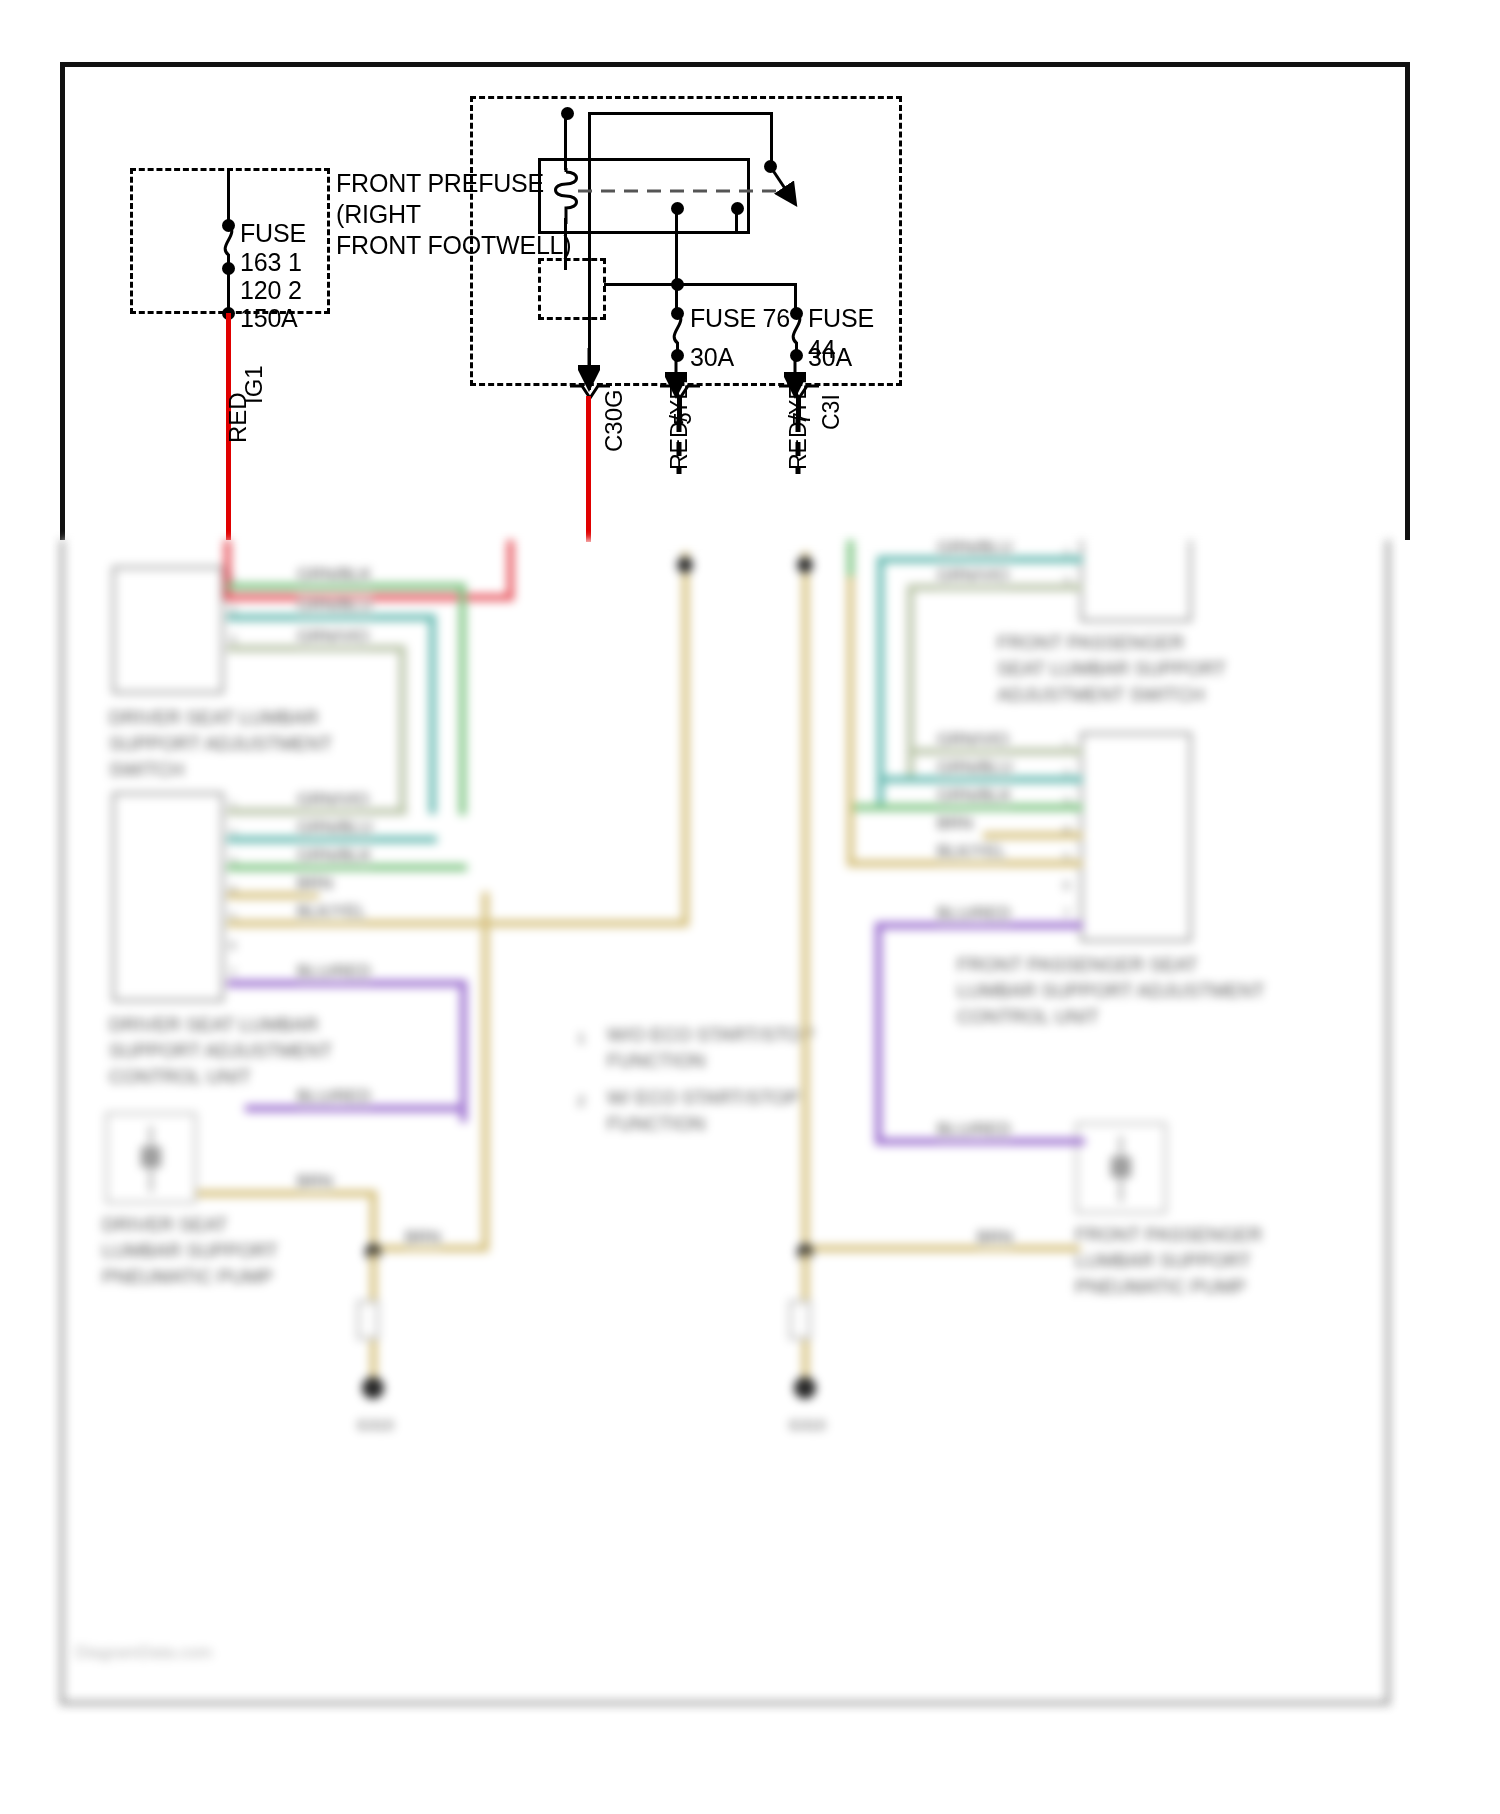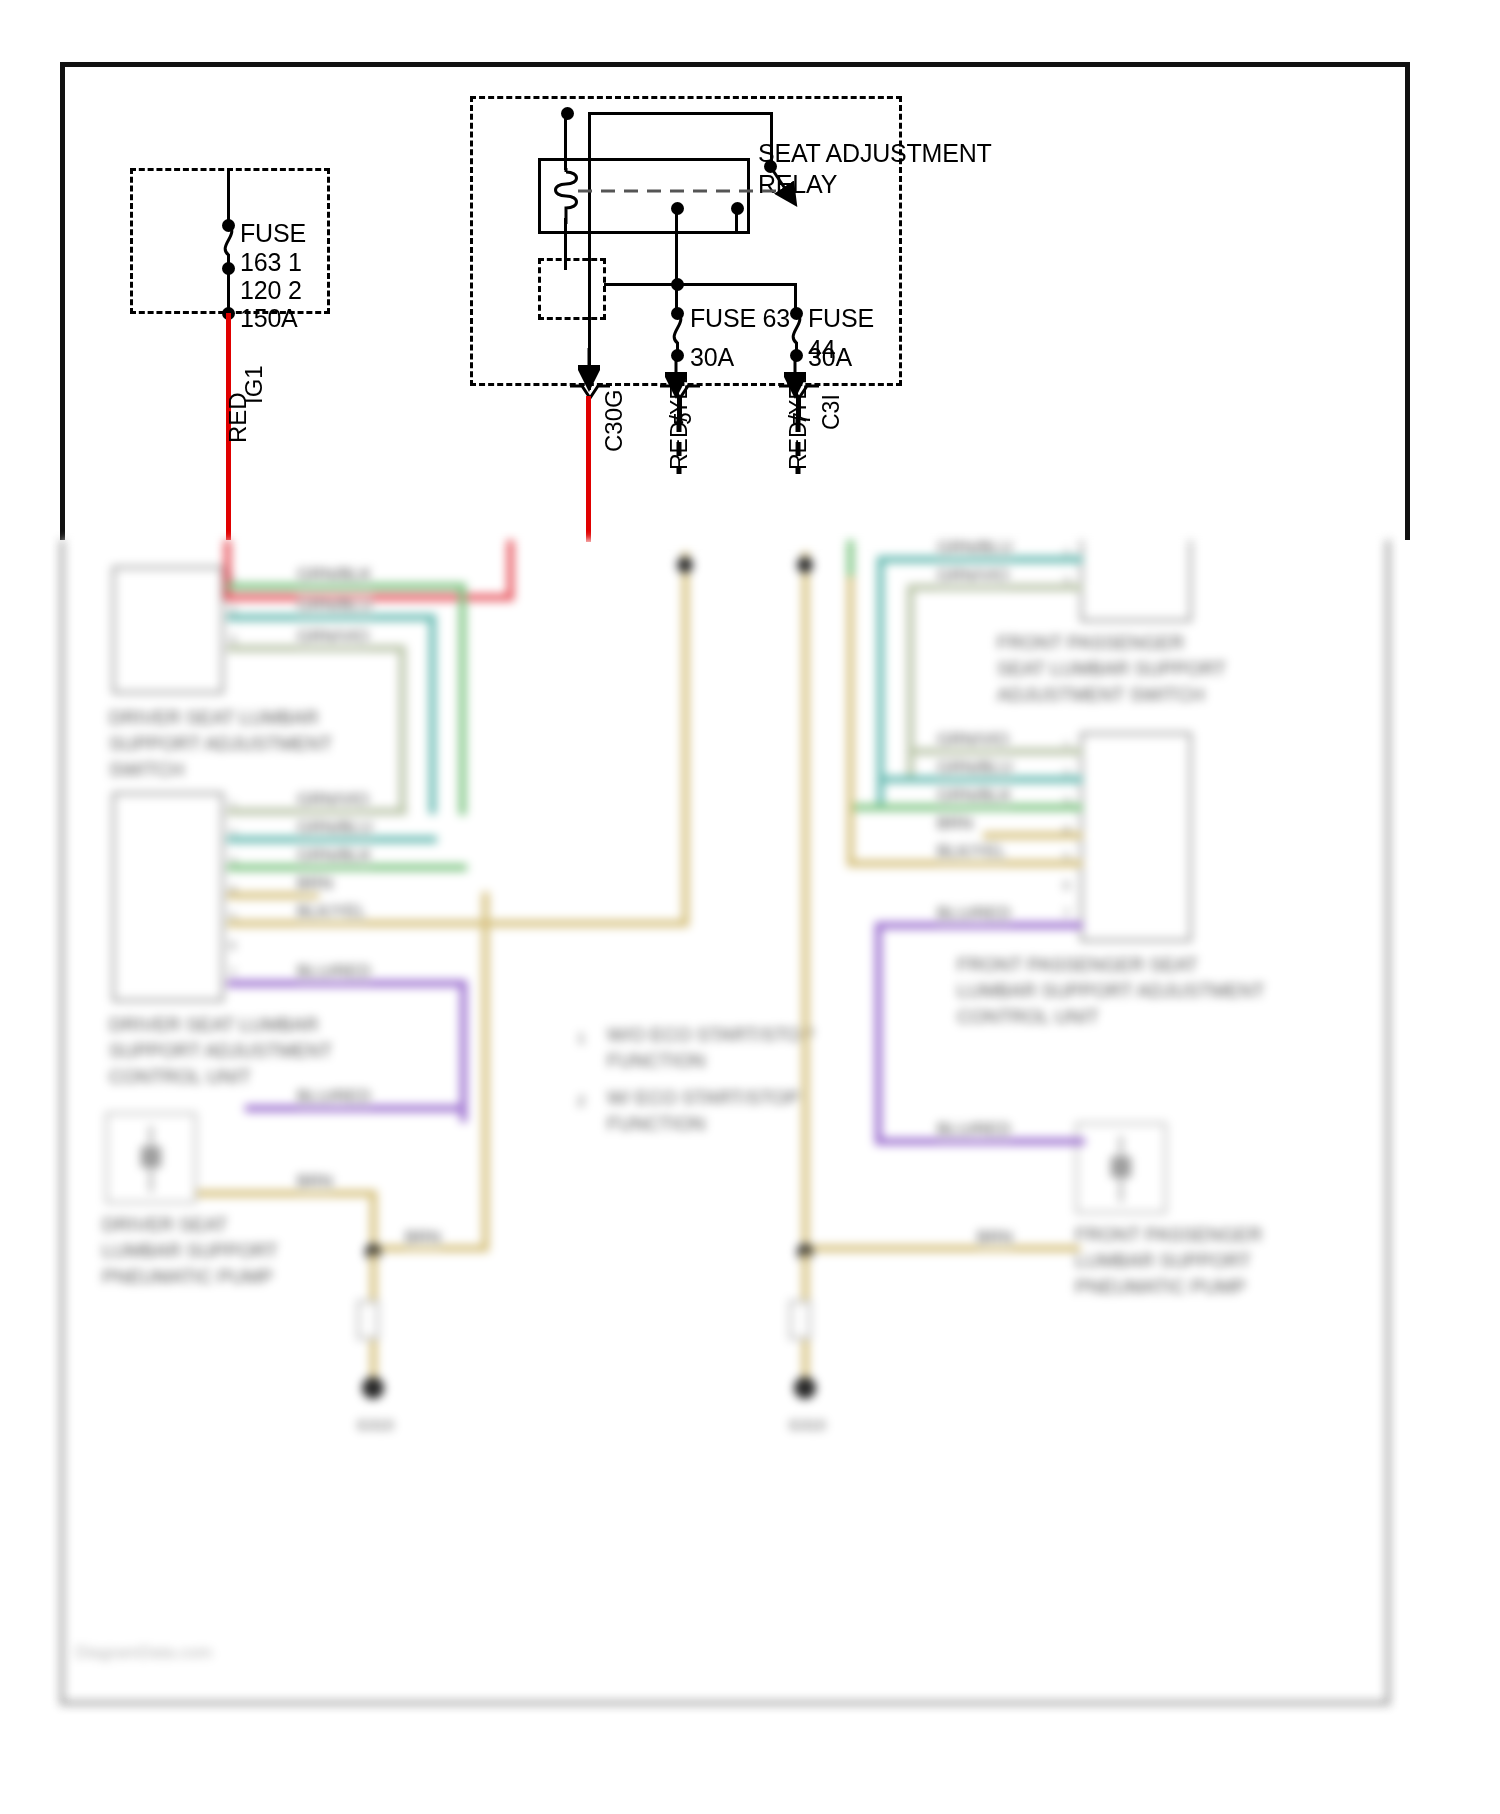--- a/index.html
+++ b/index.html
@@ -50,20 +50,23 @@
 </style>
 </head>
 <body>
 
 <div id="page">
 
   <div id="sheet-frame"></div>
 
 
   <div class="dashbox" style="left:130px;top:168px;width:200px;height:146px;"></div>
+  <div class="txt" style="left:336px;top:168px;">FRONT PREFUSE
+(RIGHT
+FRONT FOOTWELL)</div>
 
   <div class="wire v" style="left:227px;top:168px;height:56px;"></div>
   <div class="dot" style="left:228.5px;top:225px;"></div>
 
   <svg class="abs" style="left:214px;top:224px;width:30px;height:46px;" viewBox="0 0 30 46">
     <path d="M14.5 1 C 26 10, 3 22, 14.5 31 L14.5 45" fill="none" stroke="#000" stroke-width="3"></path>
   </svg>
   <div class="dot" style="left:228.5px;top:268px;"></div>
   <div class="wire v" style="left:227px;top:268px;height:46px;"></div>
   <div class="dot" style="left:228.5px;top:313px;"></div>
@@ -76,22 +79,20 @@
   <div class="txt" style="left:240px;top:303px;">150A</div>
 
   <div class="vtxt" style="left:240px;top:404px;">IG1</div>
 
   <div class="wire v" style="left:226px;top:313px;width:5px;height:227px;background:#e00000;"></div>
   <div class="vtxt" style="left:224px;top:443px;">RED</div>
 
   <div class="dashbox" style="left:470px;top:96px;width:432px;height:290px;"></div>
 
   <div class="solidbox" style="left:538px;top:158px;width:212px;height:76px;"></div>
-  <div class="txt" style="left:758px;top:138px;">SEAT ADJUSTMENT
-RELAY</div>
 
   <div class="wire h" style="left:588px;top:112px;width:184px;"></div>
   <div class="wire v" style="left:588px;top:112px;height:278px;"></div>
   <div class="dot" style="left:567px;top:113px;"></div>
   <div class="wire v" style="left:564px;top:112px;height:58px;"></div>
   <div class="wire v" style="left:770px;top:112px;height:52px;"></div>
 
   <svg class="abs" style="left:552px;top:168px;width:30px;height:56px;" viewBox="0 0 30 56">
     <path d="M14 0 v4 M14 4 c14 0,14 12,0 12 c-14 0,-14 12,0 12 c14 0,14 12,0 12 v16" fill="none" stroke="#000" stroke-width="3"></path>
   </svg>
@@ -119,21 +120,21 @@
   <div class="wire h" style="left:604px;top:283px;width:76px;"></div>
   <div class="dot" style="left:677px;top:284px;"></div>
   <div class="wire h" style="left:677px;top:283px;width:120px;"></div>
   <div class="wire v" style="left:794px;top:283px;height:30px;"></div>
 
   <div class="dot" style="left:677px;top:313px;"></div>
   <svg class="abs" style="left:663px;top:312px;width:30px;height:46px;" viewBox="0 0 30 46">
     <path d="M14.5 1 C 26 10, 3 22, 14.5 31 L14.5 45" fill="none" stroke="#000" stroke-width="3"></path>
   </svg>
   <div class="dot" style="left:677px;top:355px;"></div>
-  <div class="txt" style="left:690px;top:303px;">FUSE 63</div>
+  <div class="txt" style="left:690px;top:303px;">FUSE 76</div>
   <div class="txt" style="left:690px;top:342px;">30A</div>
   <svg class="abs" style="left:665px;top:355px;width:22px;height:44px;" viewBox="0 0 22 44">
     <defs>
         <marker id="ar2" markerWidth="9" markerHeight="9" refX="5" refY="4.5" orient="auto">
       <path d="M0,0 L9,4.5 L0,9 z" fill="#000"></path>
         </marker>
       </defs>
     <line x1="11" y1="0" x2="11" y2="32" stroke="#000" stroke-width="3" marker-end="url(#ar2)"></line>
   </svg>
 

